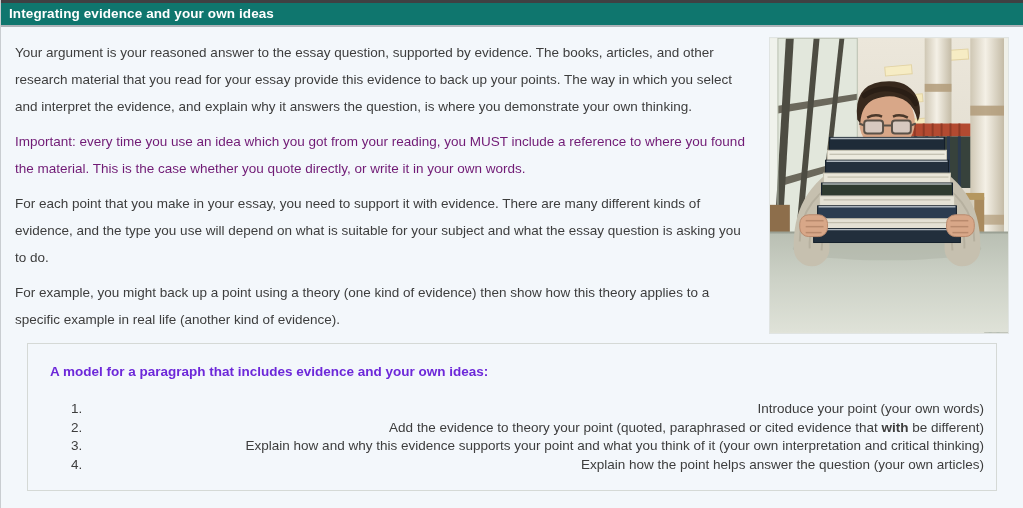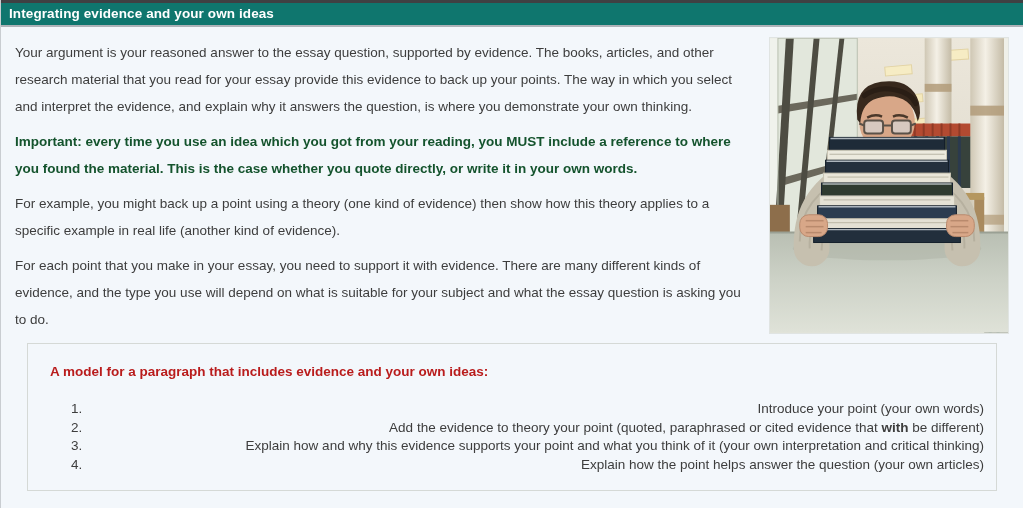--- a/index.html
+++ b/index.html
@@ -25,40 +25,40 @@
     font-size: 13.5px;
     padding: 3px 8px 4px 8px;
     letter-spacing: 0.1px;
   }
   .content {
     padding: 4px 14px 0 14px;
     font-size: 13.5px;
     line-height: 27px;
   }
   .content p { margin: 8px 0; }
-  .content p.important { font-weight: bold; color: #14532d; }
+  .content p.important { font-weight: normal; color: #701a75; }
   .photo-frame {
     float: right;
     width: 240px; height: 297px;
     margin: 6px 0 8px 14px;
     border: 1px solid #e0e4e2;
     background: #e8e6dc;
   }
   .photo-frame svg { display: block; }
   .model-box {
     clear: both;
     margin: 10px 12px 0 12px;
     border: 1px solid #d5d9d6;
     background: #f3f7fb;
     padding: 12px 12px 16px 12px;
   }
   .model-box .box-heading {
     font-size: 13.5px;
     font-weight: bold;
-    color: #b91c1c;
+    color: #6d28d9;
     margin: 2px 0 0 10px;
   }
   .model-box ol {
     margin: 15px 0 0 0;
     padding-left: 46px;
     font-size: 13.5px;
     line-height: 18.5px;
     color: #3d3d3d;
   }
   .model-box ol li { padding: 0; text-align: right; }
@@ -222,23 +222,23 @@
           <line x1="182" y1="190" x2="200" y2="190"></line>
           <line x1="184" y1="196" x2="200" y2="196"></line>
         </g>
       </svg>
     </div>
 
     <p>Your argument is your reasoned answer to the essay question, supported by evidence. The books, articles, and other research material that you read for your essay provide this evidence to back up your points. The way in which you select and interpret the evidence, and explain why it answers the question, is where you demonstrate your own thinking.</p>
 
     <p class="important">Important: every time you use an idea which you got from your reading, you MUST include a reference to where you found the material. This is the case whether you quote directly, or write it in your own words.</p>
 
+    <p>For each point that you make in your essay, you need to support it with evidence. There are many different kinds of evidence, and the type you use will depend on what is suitable for your subject and what the essay question is asking you to do.</p>
+
     <p>For example, you might back up a point using a theory (one kind of evidence) then show how this theory applies to a specific example in real life (another kind of evidence).</p>
-
-    <p>For each point that you make in your essay, you need to support it with evidence. There are many different kinds of evidence, and the type you use will depend on what is suitable for your subject and what the essay question is asking you to do.</p>
 
     <div class="model-box">
       <div class="box-heading">A model for a paragraph that includes evidence and your own ideas:</div>
       <ol>
         <li><span>Introduce your point (your own words)</span><b></b><span></span></li>
         <li><span>Add the evidence to theory your point (quoted, paraphrased or cited evidence that </span><b>with</b><span> be different)</span></li>
         <li><span>Explain how and why this evidence supports your point and what you think of it (your own interpretation and critical thinking)</span><b></b><span></span></li>
         <li><span>Explain how the point helps answer the question (your own articles)</span><b></b><span></span></li>
       </ol>
     </div>

